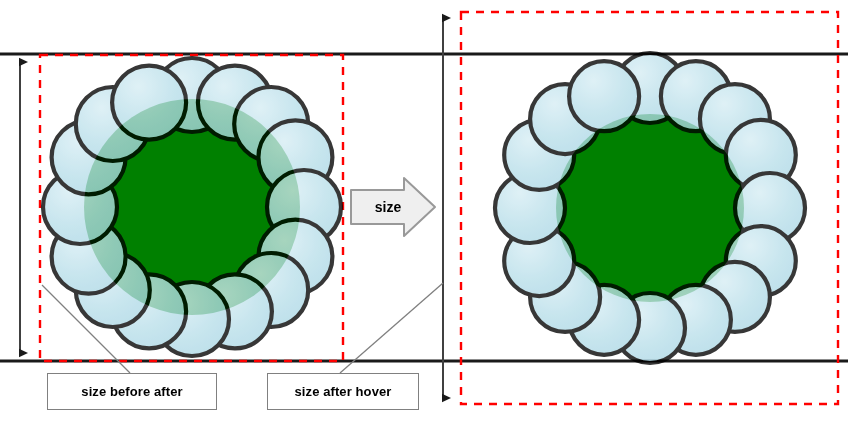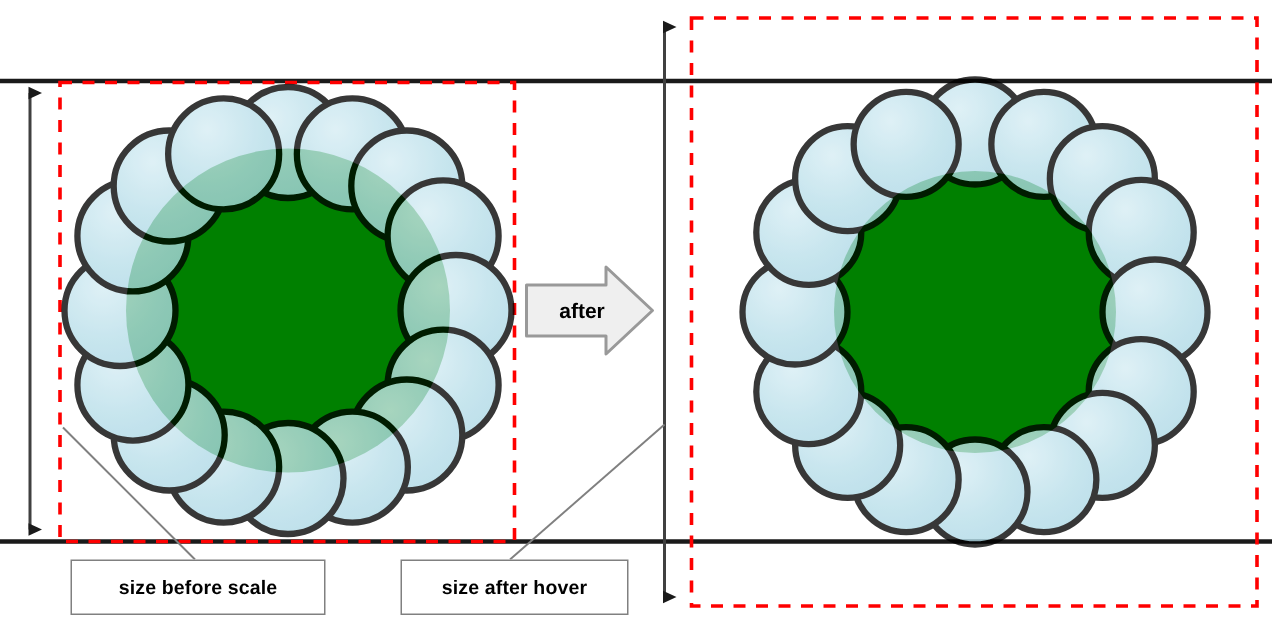--- a/index.html
+++ b/index.html
@@ -142,19 +142,19 @@
     <g>
       <path d="M351,190 L404,190 L404,178 L435,207 L404,236 L404,224 L351,224 Z" fill="#efefef" stroke="#999999" stroke-width="2" stroke-linejoin="round"></path>
     </g>
 
     <g>
       <line x1="42" y1="285" x2="130" y2="373" stroke="#808080" stroke-width="1.3"></line>
       <line x1="443" y1="283" x2="340" y2="373" stroke="#808080" stroke-width="1.3"></line>
     </g>
   </svg>
 
-  <div class="hover-text">after</div>
+  <div class="hover-text">size</div>
 
-  <div class="lbl-box" id="label-before">size before scale</div>
+  <div class="lbl-box" id="label-before">size before after</div>
 
   <div class="lbl-box" id="label-after">size after hover</div>
 
 </div>
 
 </body></html>

